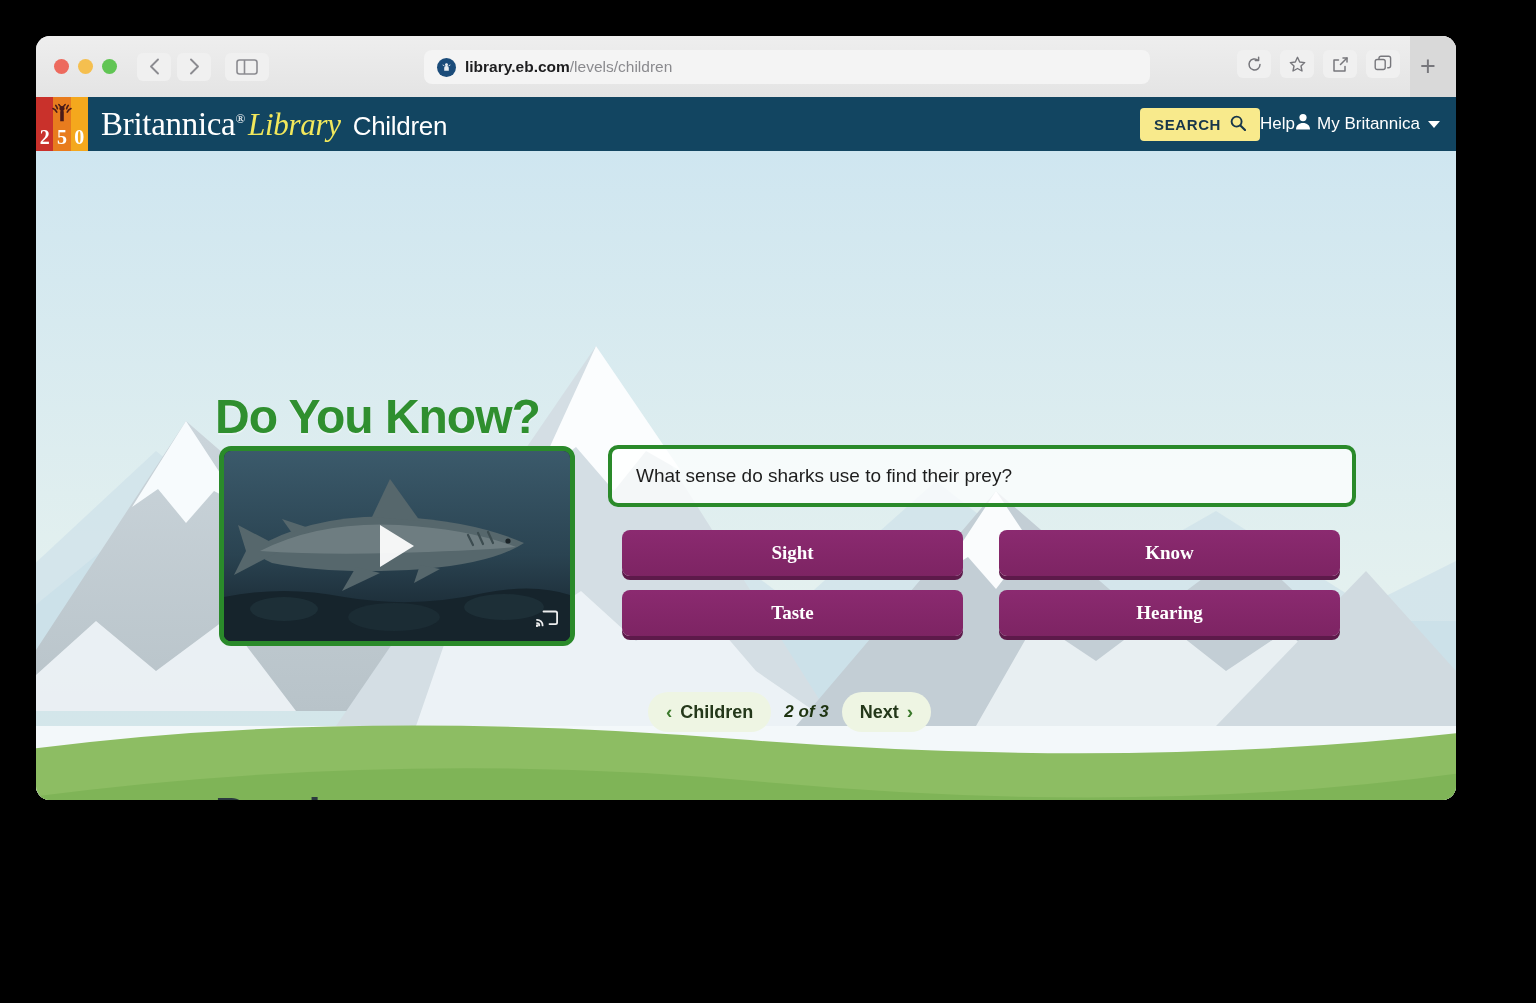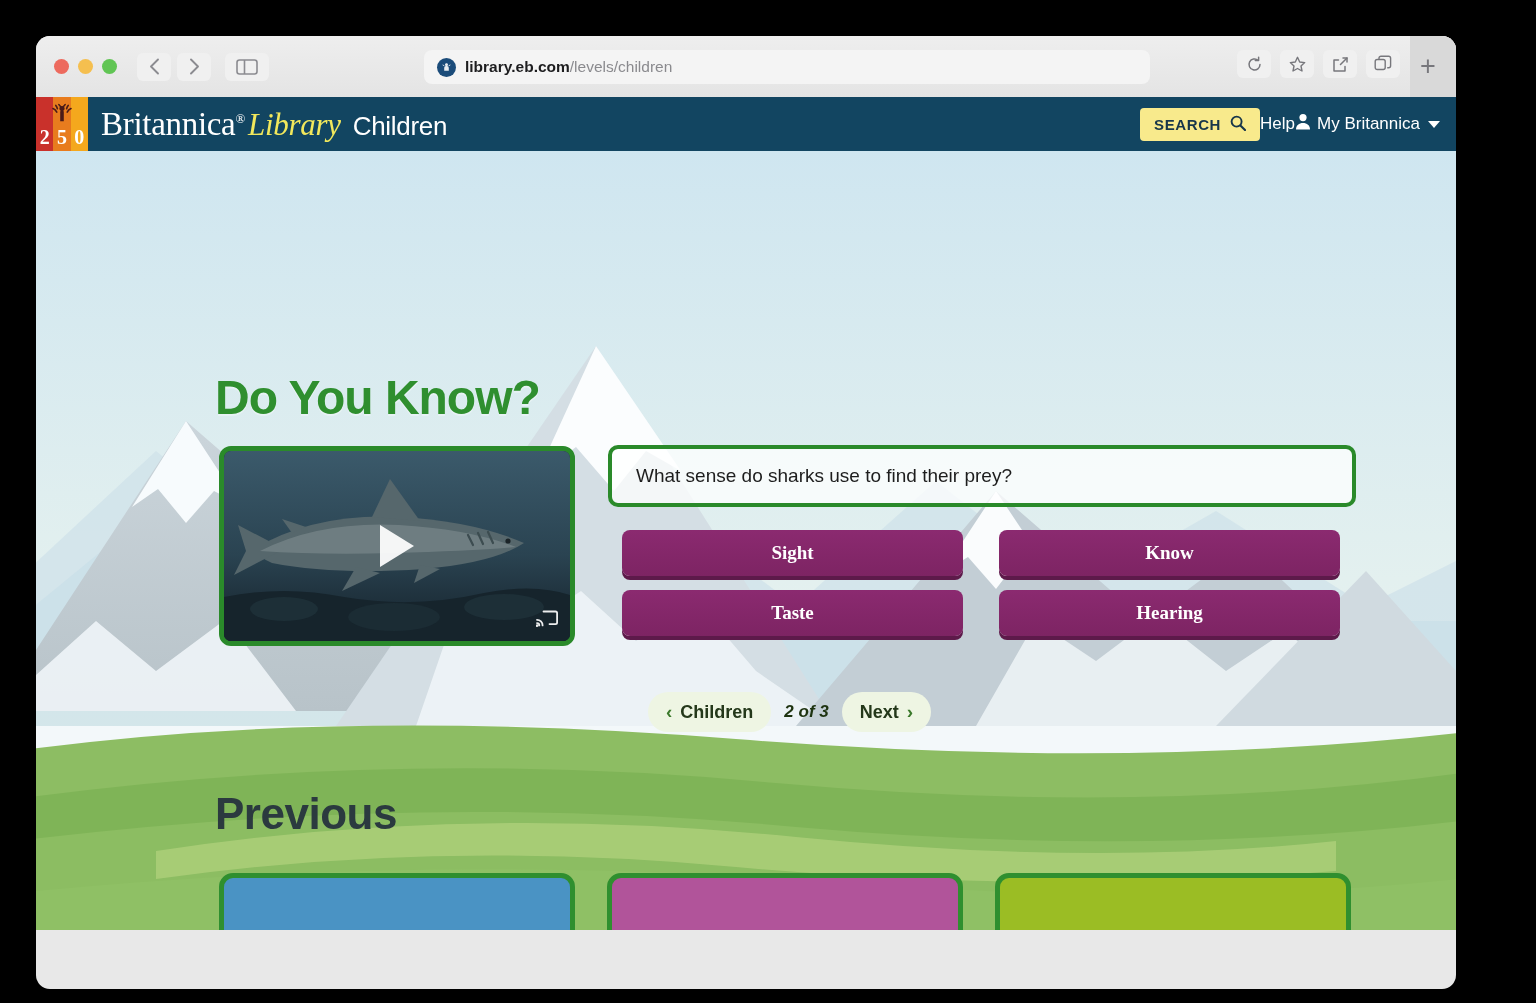--- a/index.html
+++ b/index.html
@@ -7,21 +7,21 @@
     width: 1536px; height: 1003px;
     background: #000;
     font-family: "Liberation Sans", sans-serif;
     overflow: hidden;
   }
 
   
   .browser-window {
     position: absolute;
     left: 36px; top: 36px;
-    width: 1420px; height: 953px;
+    width: 1420px; height: 764px;
     border-radius: 14px;
     overflow: hidden;
     background: #e8e8e8;
     box-shadow: 0 10px 40px rgba(0,0,0,.55);
   }
 
   
   .toolbar {
     position: relative;
     height: 61px;
@@ -162,21 +162,21 @@
   .viewport {
     position: relative;
     height: 779px;
     overflow: hidden;
     background: #d9ecf4;
   }
   .scene { position: absolute; inset: 0; }
 
   
   .dyk-title {
-    position: absolute; left: 179px; top: 219px;
+    position: absolute; left: 179px; top: 238px;
     font-size: 48px; font-weight: bold;
     color: #2f8f2f;
     letter-spacing: -1px;
     text-shadow: 0 2px 0 rgba(255,255,255,.35);
     z-index: 6;
   }
 
   .video-card {
     position: absolute; left: 183px; top: 295px;
     width: 356px; height: 200px;

